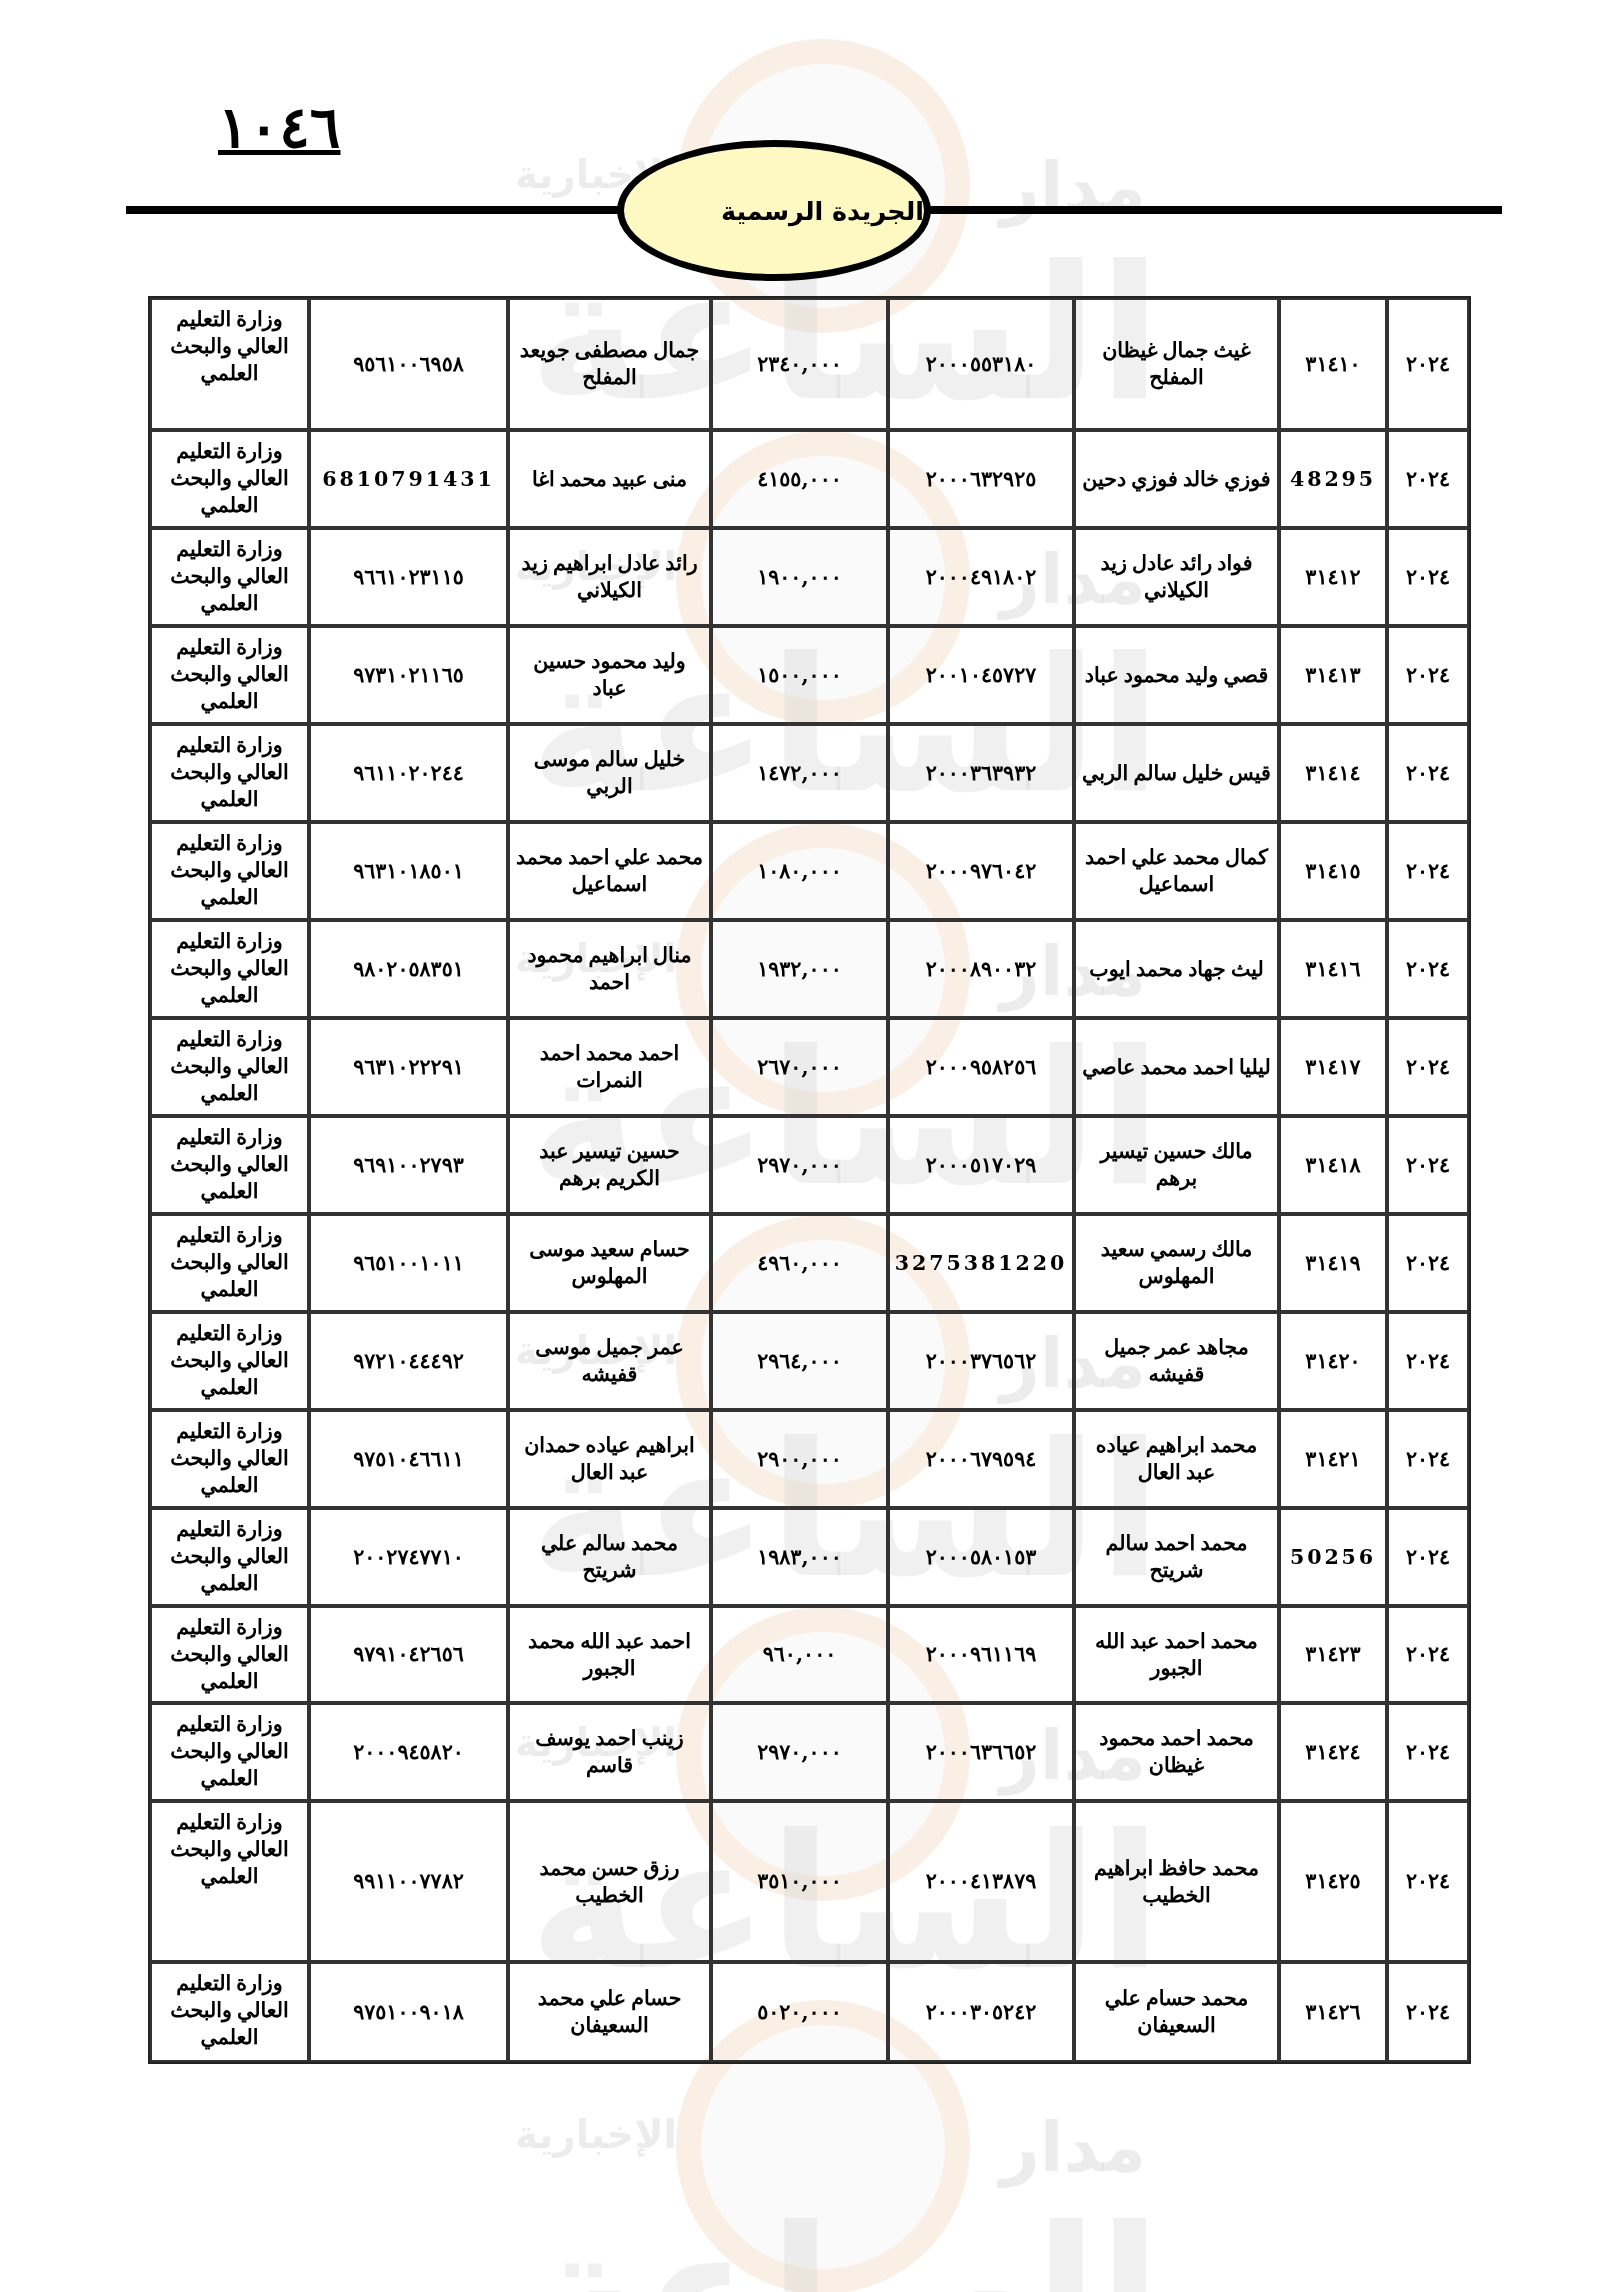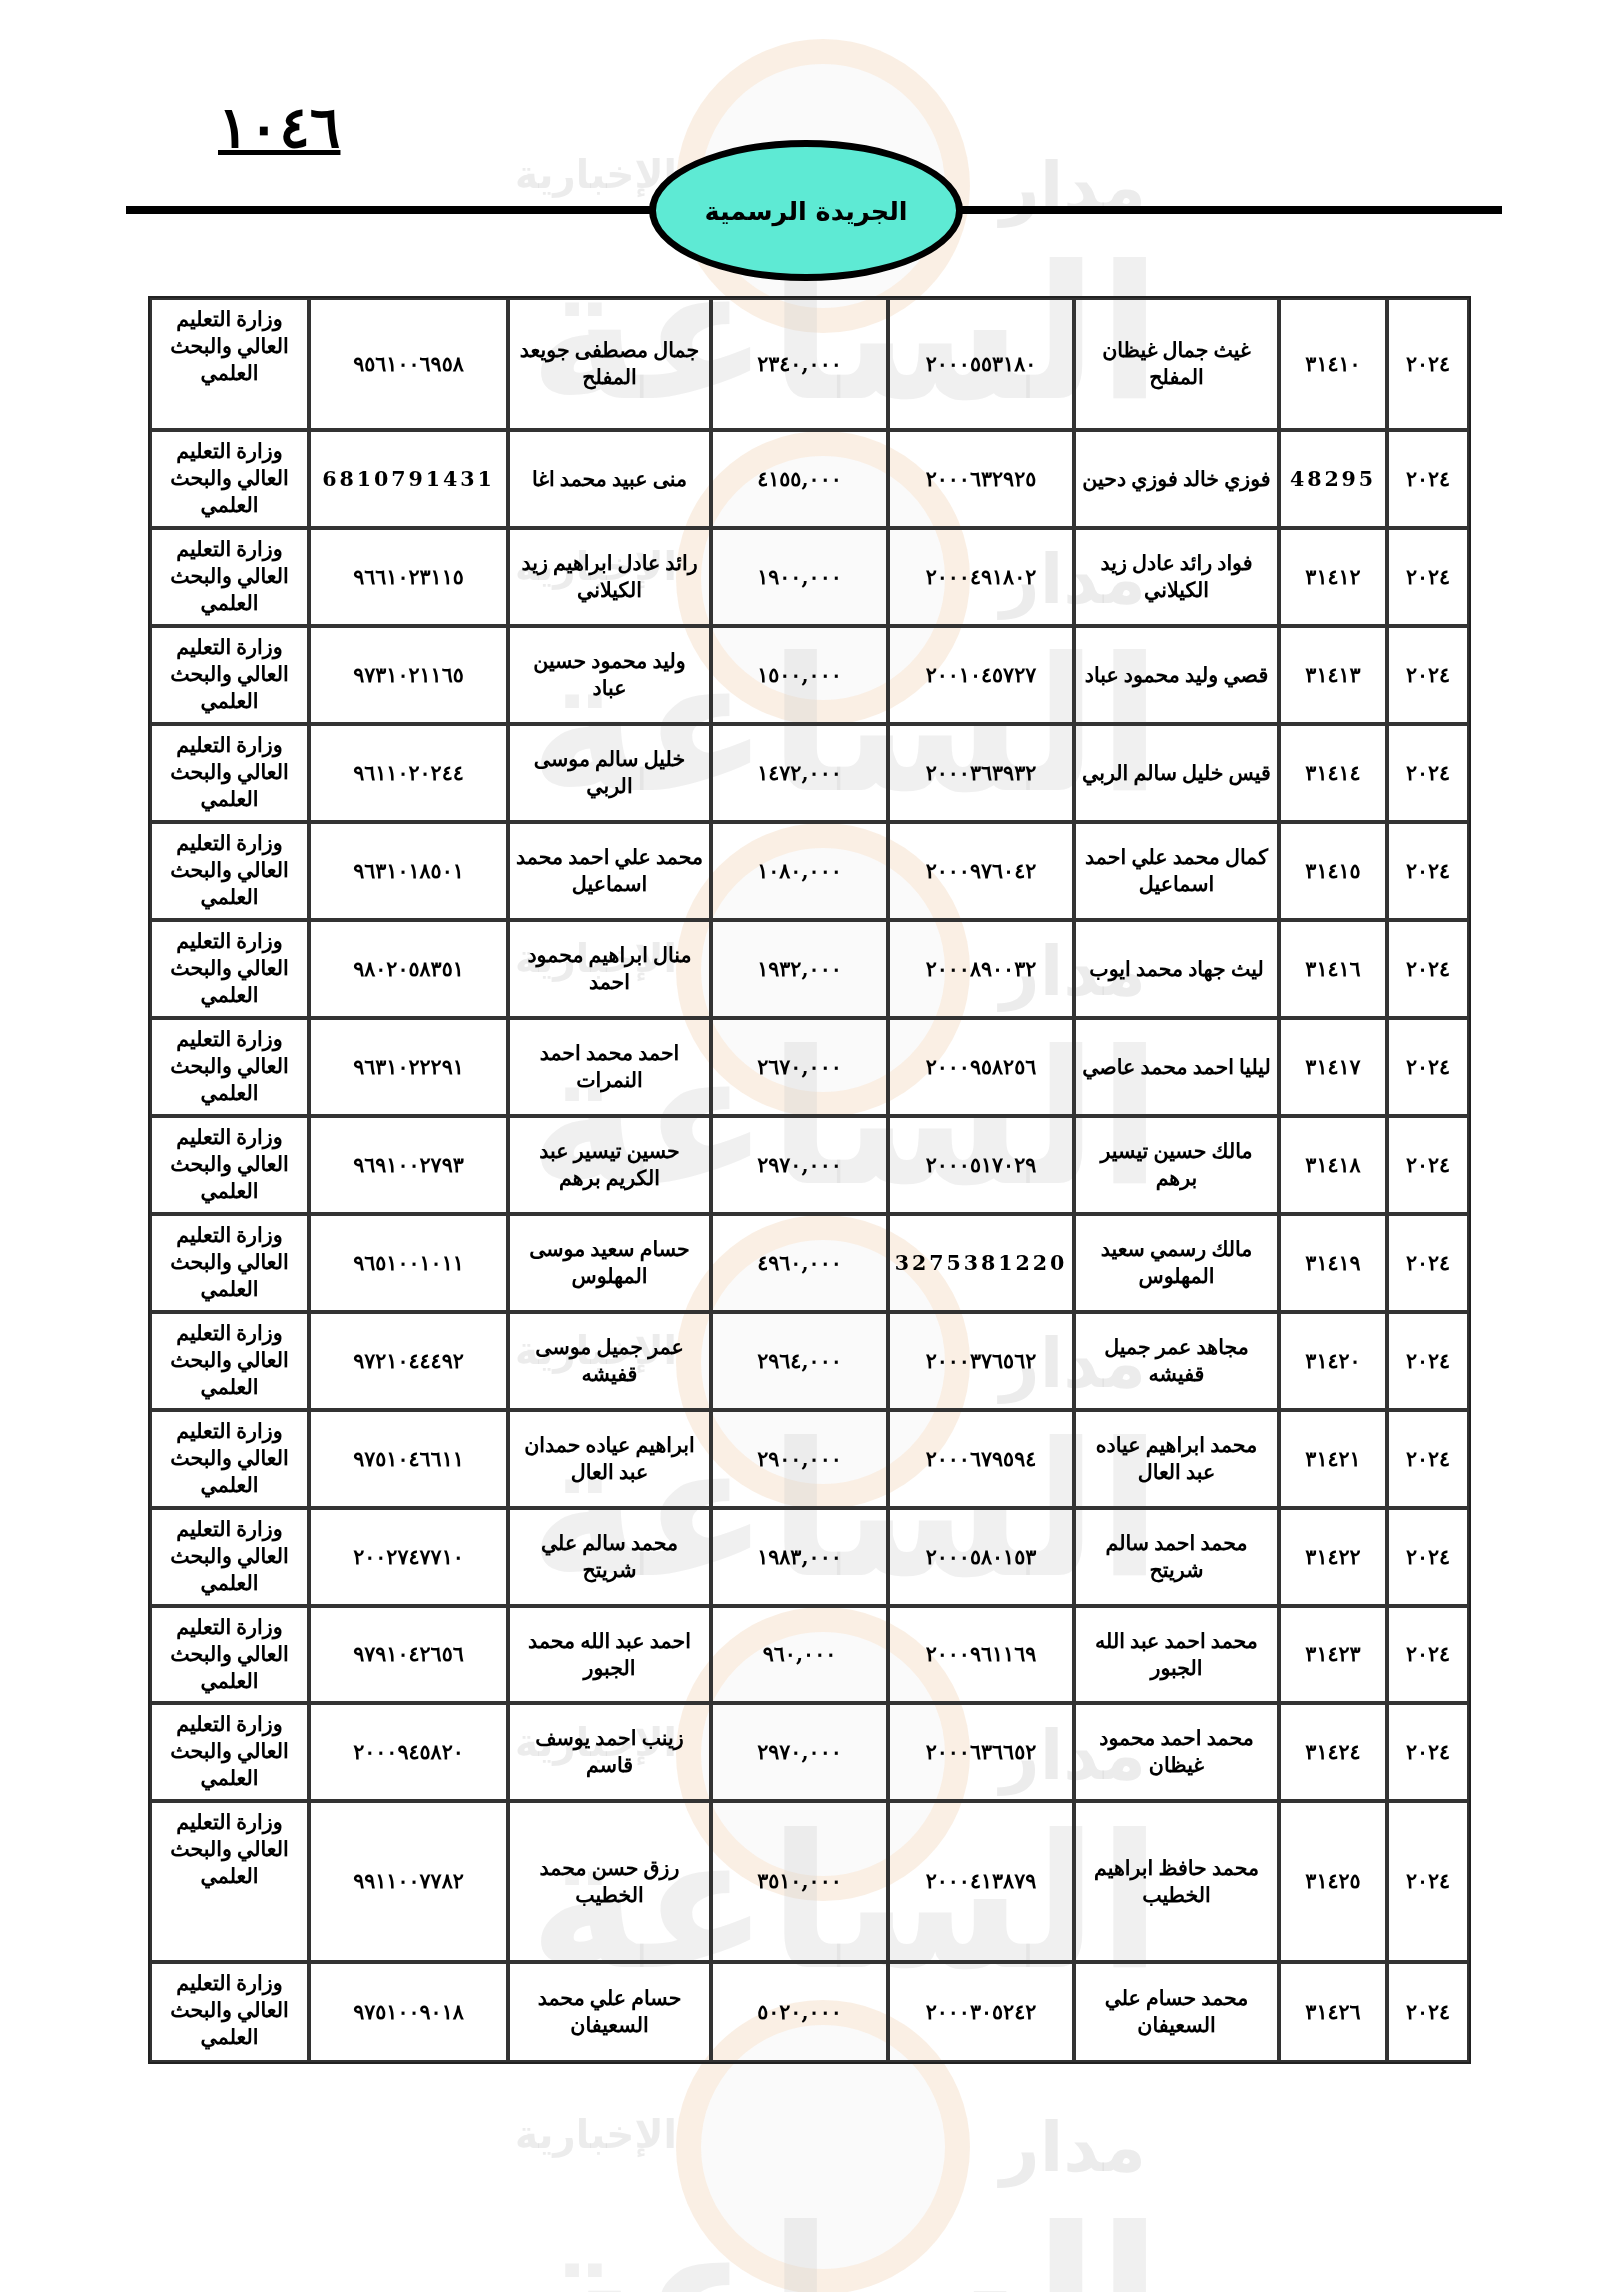--- a/index.html
+++ b/index.html
@@ -11,23 +11,23 @@
   .wm-clock { position: absolute; width: 294px; height: 294px; border-radius: 50%;
               border: 25.5px solid rgba(250, 200, 150, 0.22);
               background: rgba(235, 235, 235, 0.25); box-sizing: border-box; }
   .wm-brand { position: absolute; font-family: "DejaVu Sans", sans-serif; font-weight: bold;
               color: rgba(200,200,200,0.35); direction: rtl; white-space: nowrap; }
 
   
   .page-number { position: absolute; left: 218px; top: 98px; font-family: "DejaVu Serif", serif;
                  font-size: 57px; font-weight: bold; letter-spacing: 9.8px; direction: ltr; line-height: 1; text-decoration: underline; }
   .rule { position: absolute; left: 126px; top: 206px; width: 1376px; height: 7.8px; background: #000; }
-  .masthead { position: absolute; left: 649px; top: 140px; width: 314px; height: 141px;
-              border: 7.8px solid #000; border-radius: 50%; background: #5eead4; box-sizing: border-box;
-              display: flex; align-items: center; justify-content: center; }
+  .masthead { position: absolute; left: 617px; top: 140px; width: 314px; height: 141px;
+              border: 7.8px solid #000; border-radius: 50%; background: #fef9c3; box-sizing: border-box;
+              display: flex; align-items: center; justify-content: flex-end; }
   .masthead span { font-family: "DejaVu Sans", sans-serif; font-size: 25.5px; font-weight: bold; direction: rtl; }
 
   
   .table-wrap { position: absolute; left: 148px; top: 296px; width: 1319px; }
   table { border-collapse: separate; border-spacing: 0; width: 1319px; table-layout: fixed;
           border: 2.9px double #222; direction: rtl; }
   td { border: 2.9px double #333; text-align: center; vertical-align: middle; padding: 0 3.9px;
        font-weight: bold; line-height: 1.3; }
   td.num { font-family: "DejaVu Serif", serif; font-size: 20.6px; letter-spacing: 2.9px; direction: rtl; }
   td.txt { font-family: Liberation Serif, serif; font-size: 20.6px; direction: rtl; }
@@ -203,21 +203,21 @@
           <td class="num">٣١٤٢١</td>
           <td class="txt">محمد ابراهيم عياده عبد العال</td>
           <td class="num">٢٠٠٠٦٧٩٥٩٤</td>
           <td class="num">٢٩٠٠,٠٠٠</td>
           <td class="txt">ابراهيم عياده حمدان عبد العال</td>
           <td class="num">٩٧٥١٠٤٦٦١١</td>
           <td class="txt min">وزارة التعليم العالي والبحث العلمي</td>
         </tr>
         <tr style="height: 98px;">
           <td class="num">٢٠٢٤</td>
-          <td class="num">٣١٤٢٢</td>
+          <td class="num">50256</td>
           <td class="txt">محمد احمد سالم شريتح</td>
           <td class="num">٢٠٠٠٥٨٠١٥٣</td>
           <td class="num">١٩٨٣,٠٠٠</td>
           <td class="txt">محمد سالم علي شريتح</td>
           <td class="num">٢٠٠٢٧٤٧٧١٠</td>
           <td class="txt min">وزارة التعليم العالي والبحث العلمي</td>
         </tr>
         <tr style="height: 97px;">
           <td class="num">٢٠٢٤</td>
           <td class="num">٣١٤٢٣</td>

